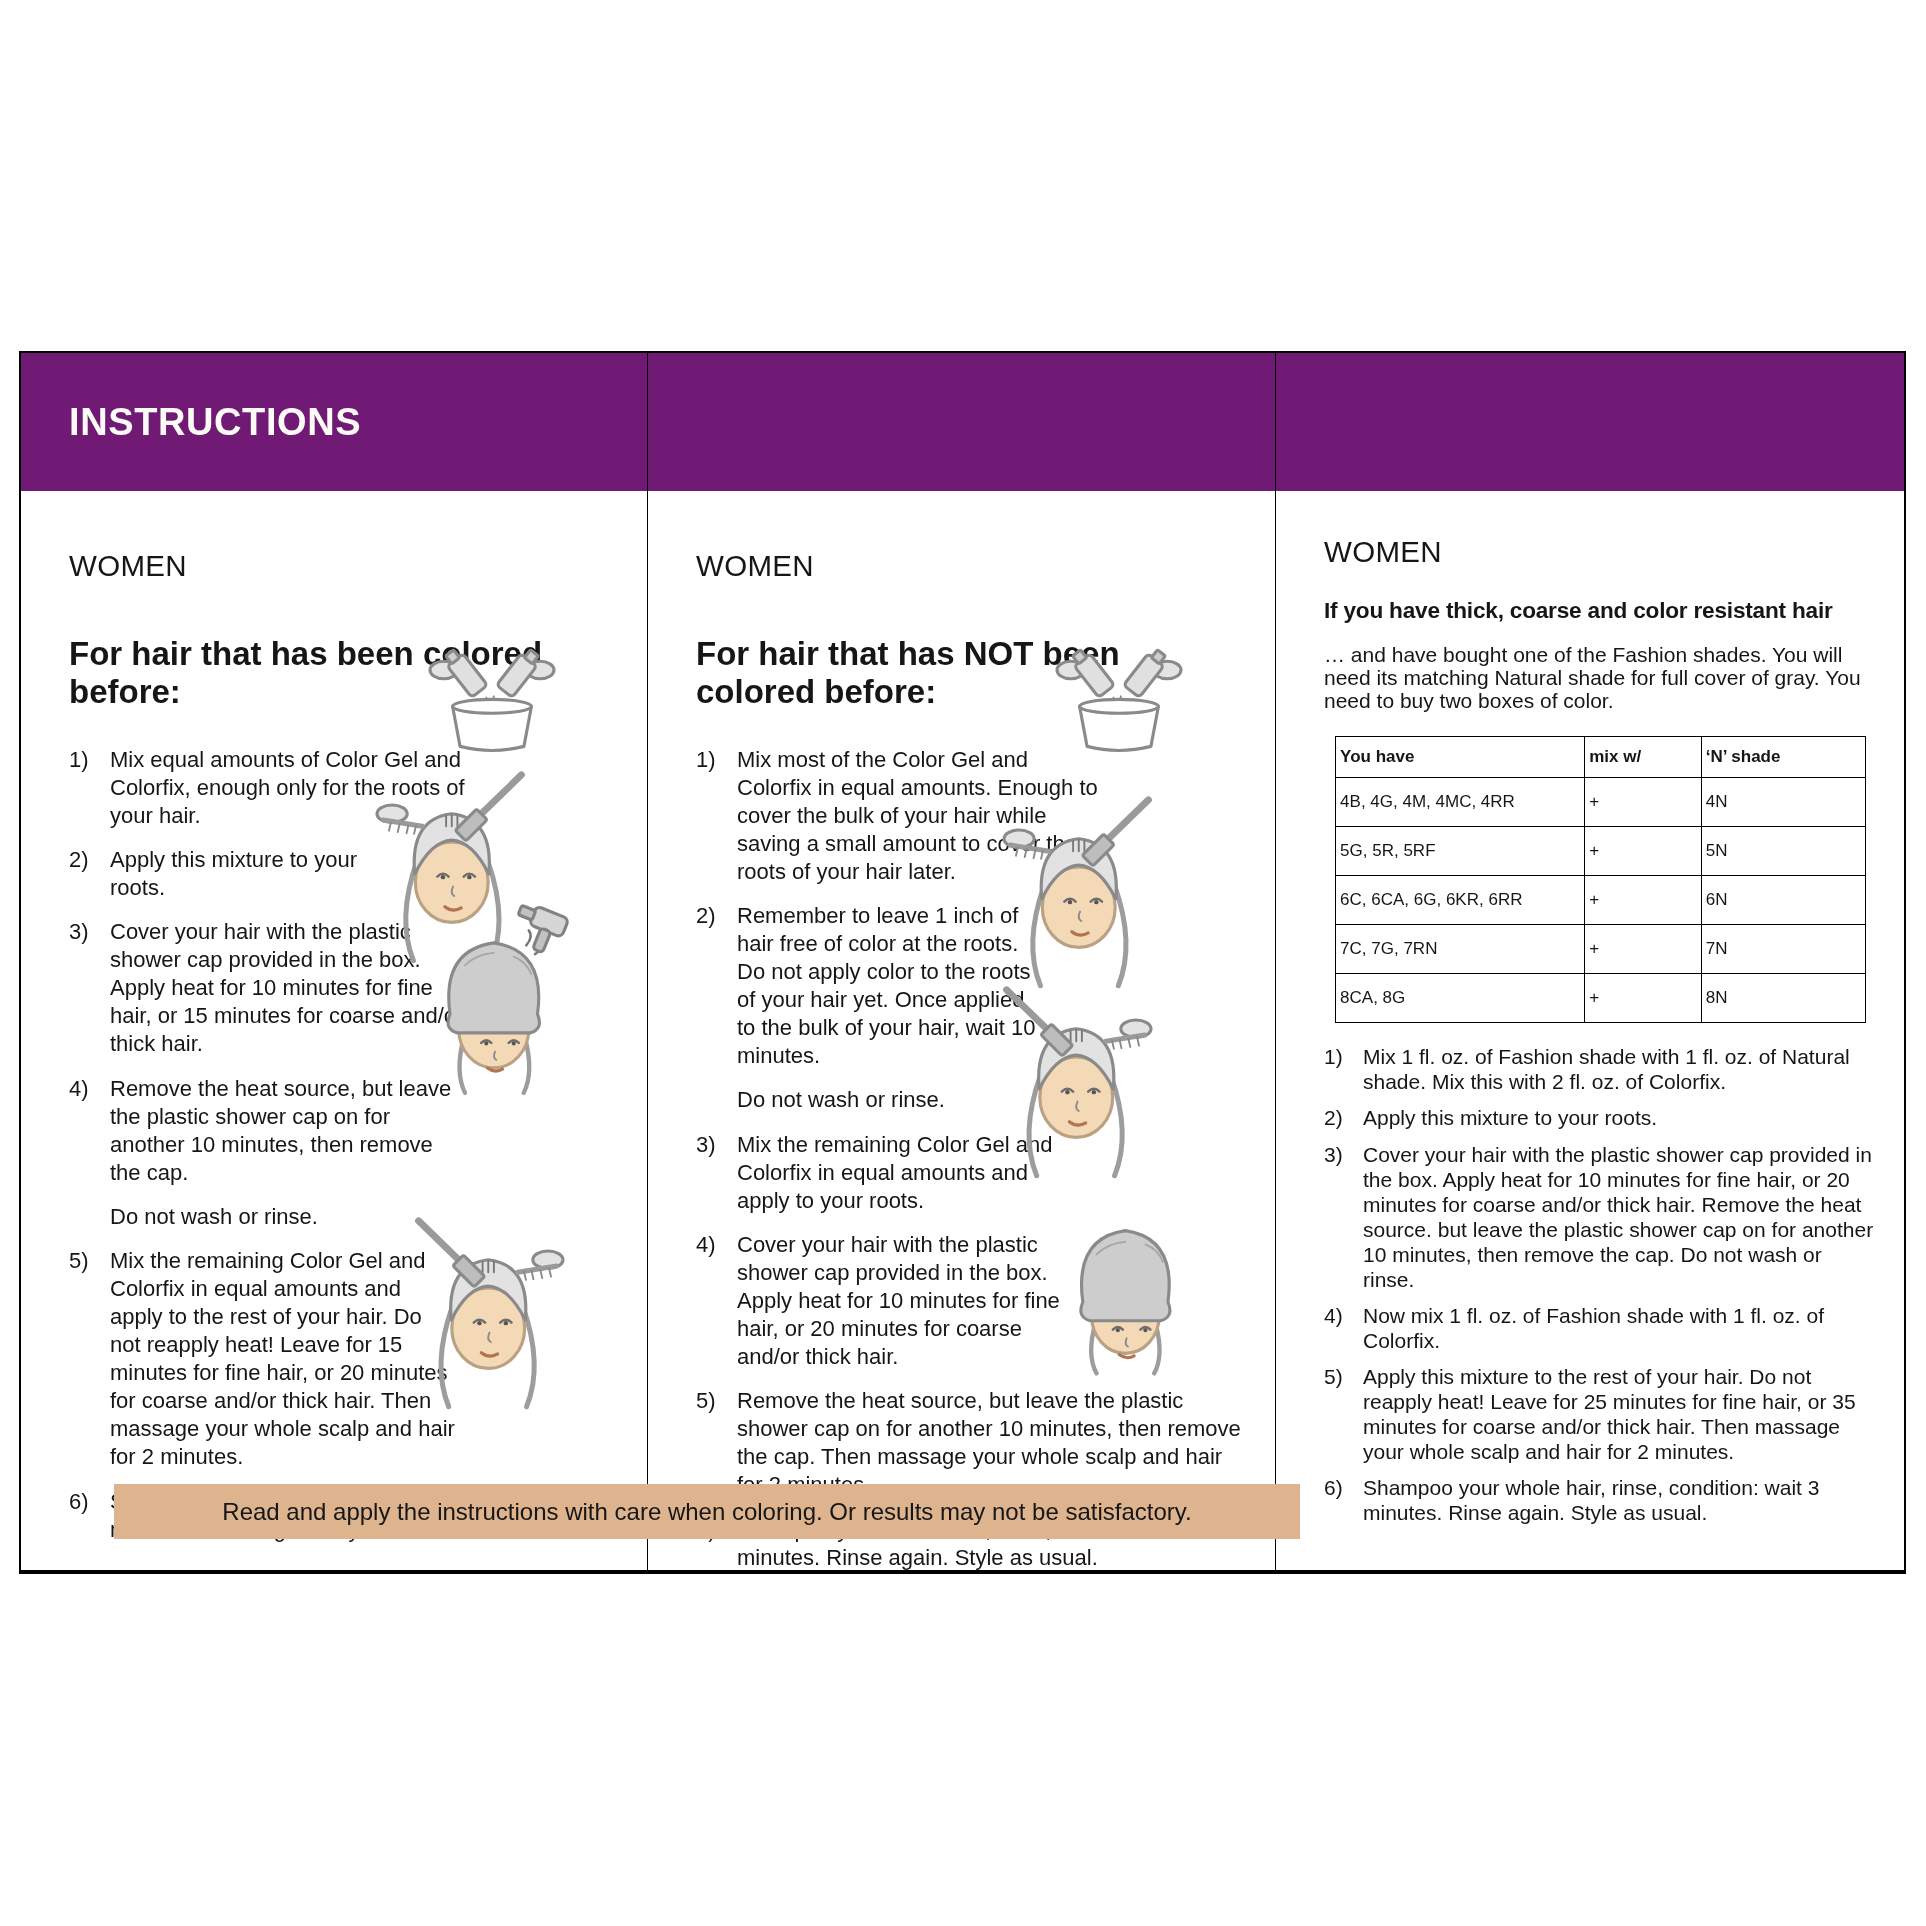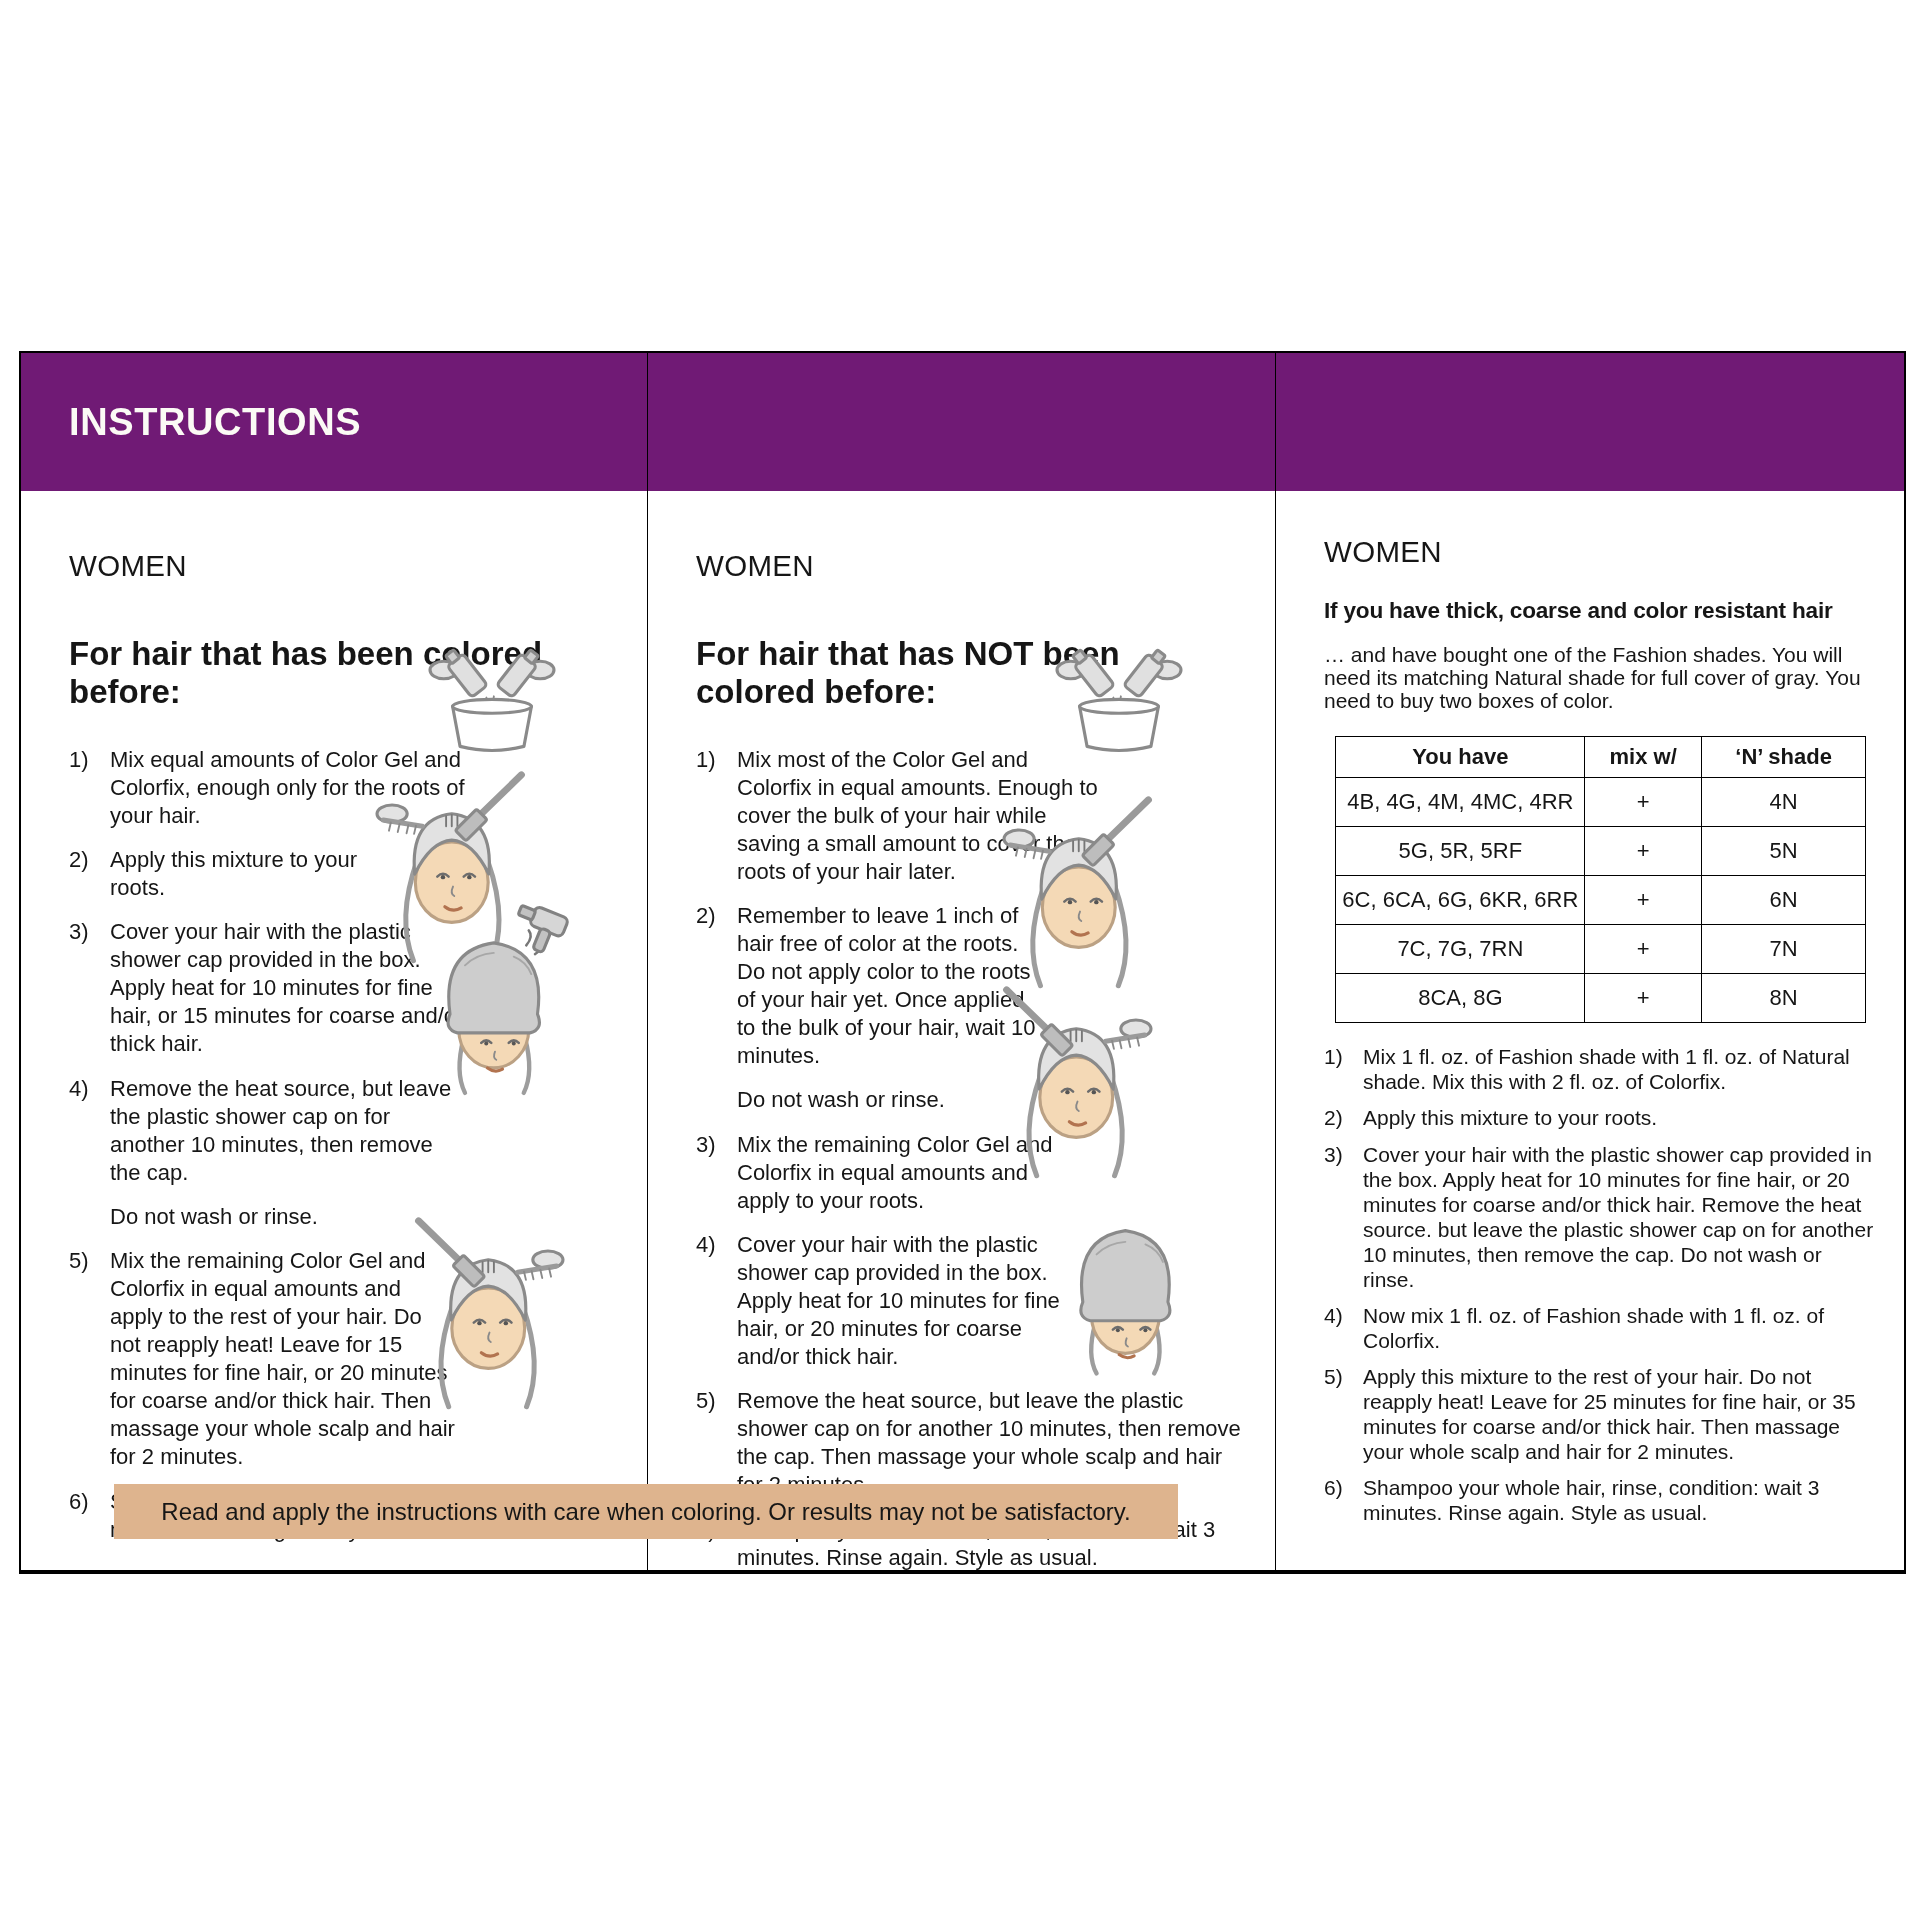--- a/index.html
+++ b/index.html
@@ -42,22 +42,22 @@
   .intro{margin-top:19px;font-size:21px;line-height:23px;}
   #panel-3 .steps{margin-top:21px;}
   #panel-3 .step{margin-bottom:11.3px;}
   #panel-3 .step-num{flex-basis:39px;font-size:21px;line-height:25px;}
   #panel-3 .step-text{font-size:21px;line-height:25px;}
   
   .shade-table{
     border-collapse:collapse;margin:24px 8.8px 0 11.3px;width:calc(100% - 20px);
   }
   .shade-table th,.shade-table td{
-    border:1.9px solid #000;text-align:center;vertical-align:middle;
-    font-size:22px;padding:0 3.8px;
+    border:1.9px solid #000;text-align:left;vertical-align:middle;
+    font-size:17px;padding:0 3.8px;
   }
   .shade-table th{height:40px;font-weight:bold;}
   .shade-table td{height:48px;font-weight:normal;}
   
   #panel-1 .steps .step:nth-child(1) .step-text{padding-right:141px;}
   #panel-1 .steps .step:nth-child(2) .step-text{padding-right:207px;}
   #panel-1 .steps .step:nth-child(3) .step-text{padding-right:144px;}
   #panel-1 .steps .step:nth-child(4) .step-text{padding-right:154px;}
   #panel-1 .steps .step:nth-child(6) .step-text{padding-right:160px;}
   #panel-2 .steps .step:nth-child(1) .step-text{padding-right:144px;}
@@ -69,21 +69,21 @@
   #panel-1 .ill-pour-bowl{top:155px;left:399px;}
   #panel-1 .ill-brush-head{top:275px;left:351px;}
   #panel-1 .ill-dryer-cap{top:409px;left:399px;}
   #panel-1 .ill-brush-head-flip{top:721px;left:390px;}
   #panel-2 .ill-pour-bowl{top:155px;left:399px;}
   #panel-2 .ill-brush-head{top:300px;left:351px;}
   #panel-2 .ill-brush-head-flip{top:490px;left:351px;}
   #panel-2 .ill-shower-cap{top:713px;left:406px;}
   
   .notice{
-    position:absolute;left:93px;top:1131px;width:1064px;height:55px;
+    position:absolute;left:93px;top:1131px;width:1186px;height:55px;
     background:#deb48e;display:flex;align-items:center;justify-content:center;
     font-size:24px;z-index:6;
   }
 </style>
 </head>
 <body>
 
 <div class="sheet">
 
   <section class="col" id="panel-1">

